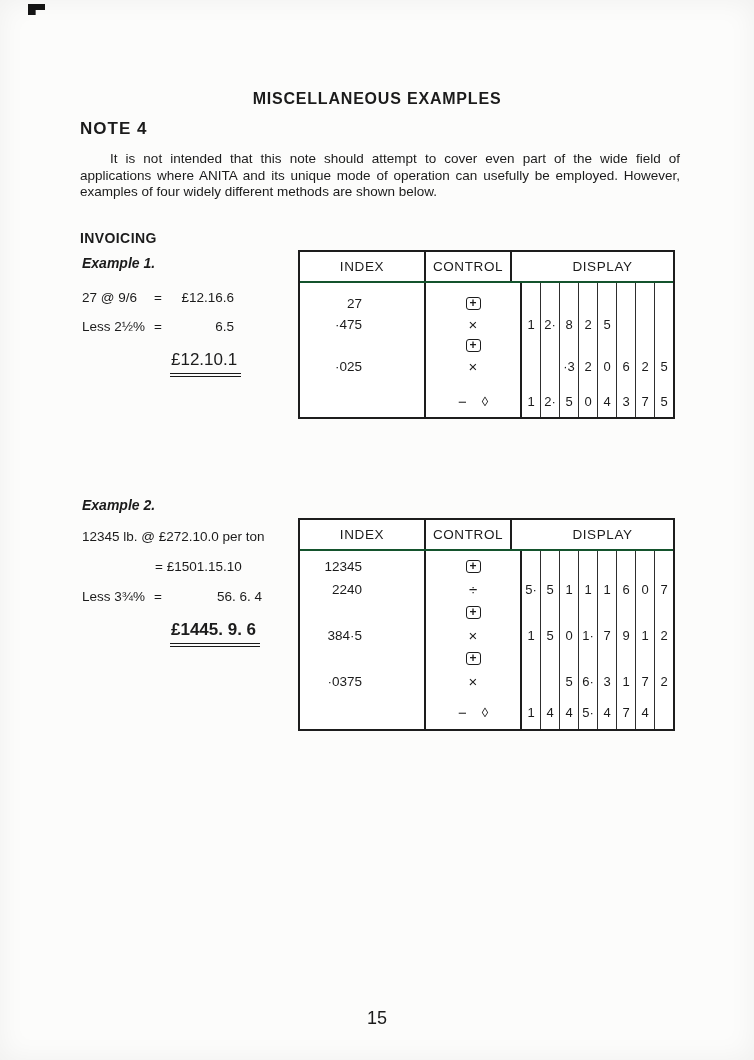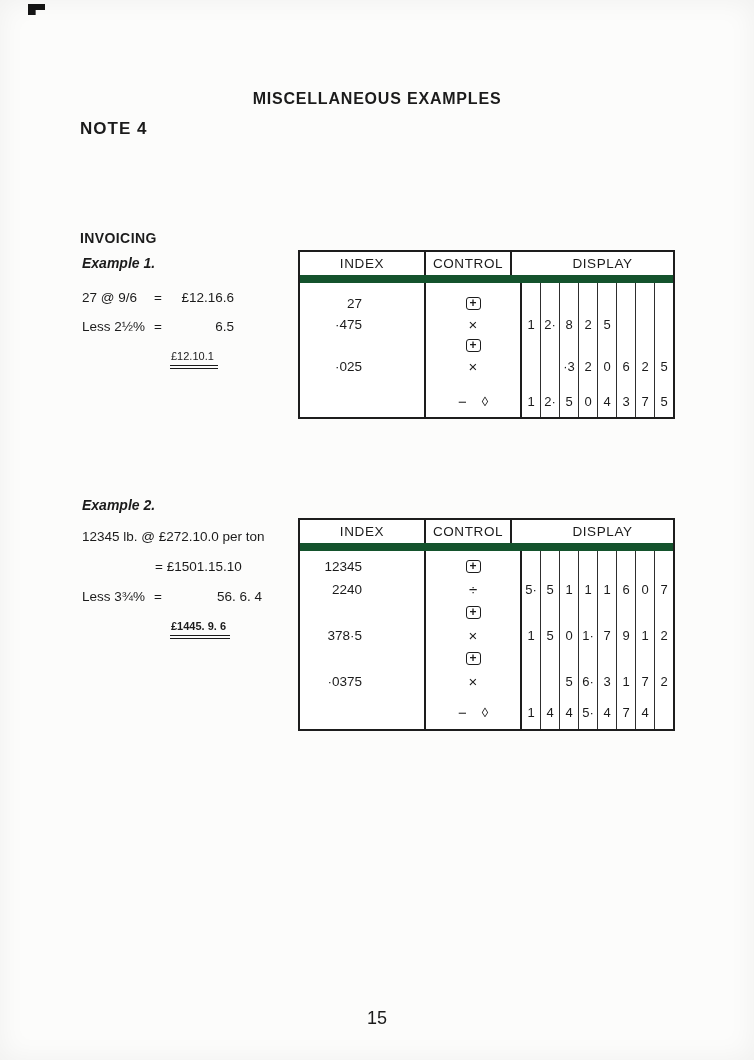--- a/index.html
+++ b/index.html
@@ -35,35 +35,35 @@
     position:absolute; font-size:14px; font-weight:bold; font-style:italic;
   }
   .calc-grid{ position:absolute; display:flex; font-size:13.5px; }
   .c-label{ width:72px; }
   .c-eq{ width:22px; }
   .c-eq2{ width:24px; }
   .c-label2{ width:72px; }
   .c-val{ width:58px; text-align:right; }
   .c-val2{ width:84px; text-align:right; }
   .calc-single{ position:absolute; font-size:13.5px; }
-  .total-line{ position:absolute; font-size:11px; }
+  .total-line{ position:absolute; font-size:17px; }
   .total-value{
     display:inline-block; padding:0 4px 3px 1px;
     border-bottom:4px double #1a1a1a;
   }
   .page-number{
     position:absolute; top:1008px; left:0; width:100%; text-align:center; font-size:18px;
   }
 
   
   .dtable{
     position:absolute; background:#fff; border:2px solid #1d1d1d;
     display:flex; flex-direction:column;
   }
-  .thead{ display:flex; flex:0 0 31px; border-bottom:8px solid #14532d; }
+  .thead{ display:flex; flex:0 0 31px; border-bottom:2px solid #14532d; }
   .th{
     display:flex; align-items:center; justify-content:center;
     font-size:13.5px; letter-spacing:0.6px;
   }
   .th-index{ width:124px; }
   .th-control{ width:88px; border-left:2px solid #1d1d1d; border-right:2px solid #1d1d1d; }
   .th-display{ flex:1;padding-left:20px; }
   .tbody{ flex:1; display:flex; flex-direction:column; }
   .tr{ display:flex; }
   .tr.fill{ flex:1 1 auto; }
@@ -89,20 +89,21 @@
 </style>
 </head>
 <body>
 
 <div class="page">
 
   <div class="corner-mark"></div>
 
   <div class="title">MISCELLANEOUS EXAMPLES</div>
   <div class="note-heading">NOTE 4</div>
+  <p class="intro">It is not intended that this note should attempt to cover even part of the wide field of applications where ANITA and its unique mode of operation can usefully be employed. However, examples of four widely different methods are shown below.</p>
   <div class="section-heading">INVOICING</div>
 
   <div class="example-label" style="left:82px; top:255px;">Example 1.</div>
 
   <div class="calc-grid" style="left:82px; top:290px;justify-content:center;">
     <span class="c-label">27 @ 9/6</span>
     <span class="c-eq">=</span>
     <span class="c-val">£12.16.6</span>
   </div>
   <div class="calc-grid" style="left:82px; top:319px;">
@@ -354,21 +355,21 @@
             <span class="dcell"></span>
             <span class="dcell"></span>
             <span class="dcell"></span>
             <span class="dcell"></span>
             <span class="dcell"></span>
           </div>
       </div>
 
       <div class="tr" style="flex:0 0 23px">
         <div class="td-index">
-            <span class="idx">378·5</span>
+            <span class="idx">384·5</span>
           </div>
         <div class="td-control">
             <span class="sym">×</span>
           </div>
         <div class="td-display">
             <span class="dcell">1</span>
             <span class="dcell">5</span>
             <span class="dcell">0</span>
             <span class="dcell">1·</span>
             <span class="dcell">7</span>

